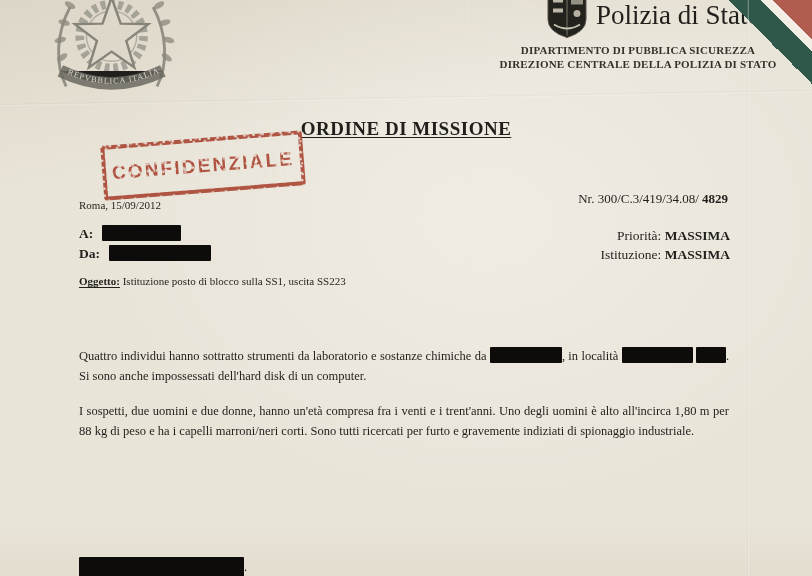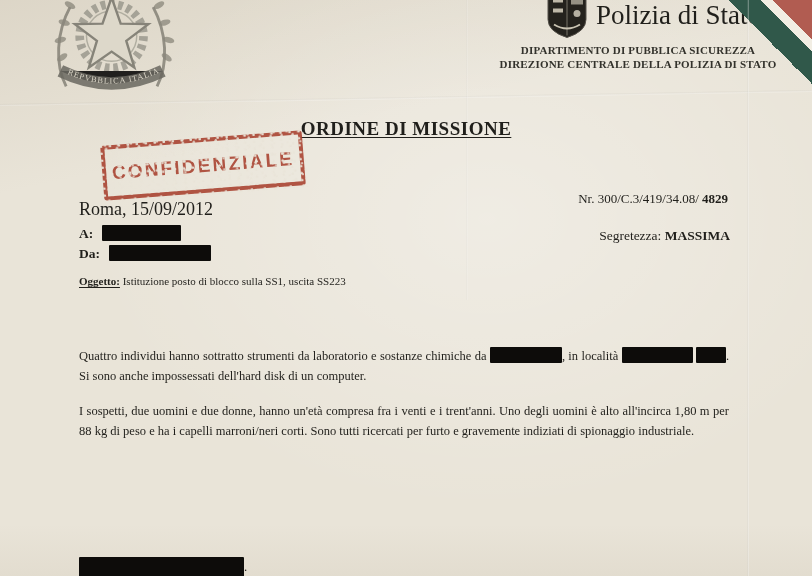--- a/index.html
+++ b/index.html
@@ -54,21 +54,21 @@
     font-family:"Liberation Sans", sans-serif;font-weight:bold;font-size:19px;
     letter-spacing:2.2px;color:var(--stamp);opacity:.88;}
   .stamp::after{content:"";position:absolute;inset:-6px;
     background:
       radial-gradient(circle at 30% 40%, rgba(233,228,216,.95) 0 1px, transparent 1.6px),
       radial-gradient(circle at 70% 62%, rgba(233,228,216,.85) 0 1px, transparent 1.7px),
       radial-gradient(circle at 52% 18%, rgba(233,228,216,.75) 0 1px, transparent 1.5px);
     background-size:9px 7px, 11px 9px, 13px 11px;}
   
   .ref{position:absolute;right:84px;top:157px;font-size:13px;margin-top:34px;}
-  .place-date{position:absolute;left:79px;top:199px;font-size:18px;}
+  .place-date{position:absolute;left:79px;top:199px;font-size:11px;}
   .addr{position:absolute;left:79px;top:224px;font-size:13.5px;font-weight:bold;line-height:20px;}
   .addr-label{display:inline-block;margin-right:9px;}
   .prio{position:absolute;right:82px;top:226px;text-align:right;font-size:13.5px;line-height:19px;}
   .subject{position:absolute;left:79px;top:275px;font-size:11px;}
   .subject .lbl{font-weight:bold;text-decoration:underline;text-underline-offset:2px;}
   
   .body{position:absolute;left:79px;top:331px;width:650px;}
   .body p{margin:15px 0 12px;font-size:12.5px;line-height:20px;text-align:justify;}
   .redact{display:inline-block;background:#0d0c0a;height:16px;vertical-align:-3px;border-radius:1px;}
   .signature{position:absolute;left:79px;top:557px;font-size:13px;}
@@ -144,21 +144,22 @@
   <div class="ref"><span>Nr. 300/C.3/419/34.08/ </span><b>4829</b></div>
 
   <div class="place-date">Roma, 15/09/2012</div>
 
   <div class="addr">
     <div><span class="addr-label">A:</span><span class="redact" style="width: 79px;"></span></div>
     <div><span class="addr-label">Da:</span><span class="redact" style="width: 102px;"></span></div>
   </div>
 
   <div class="prio">
-    <div><span>Segretezza: </span><b>MASSIMA</b></div>
+    <div><span>Priorità: </span><b>MASSIMA</b></div>
+    <div><span>Istituzione: </span><b>MASSIMA</b></div>
   </div>
 
   <div class="subject"><span class="lbl">Oggetto:</span><span> Istituzione posto di blocco sulla SS1, uscita SS223</span></div>
 
   <div class="body">
     <p>Quattro individui hanno sottratto strumenti da laboratorio e sostanze chimiche da <span class="redact" style="width: 72px;"></span>, in località <span class="redact" style="width: 71px;"></span> <span class="redact" style="width: 30px;"></span>. Si sono anche impossessati dell'hard disk di un computer.</p>
     <p>I sospetti, due uomini e due donne, hanno un'età compresa fra i venti e i trent'anni. Uno degli uomini è alto all'incirca 1,80 m per 88 kg di peso e ha i capelli marroni/neri corti. Sono tutti ricercati per furto e gravemente indiziati di spionaggio industriale.</p>
   </div>
 
   <div class="signature"><span class="redact" style="width: 165px;"></span>.</div>

